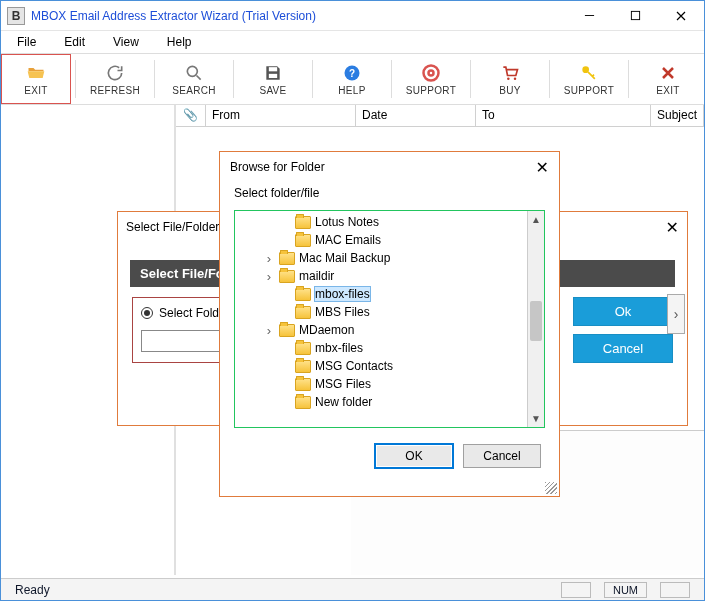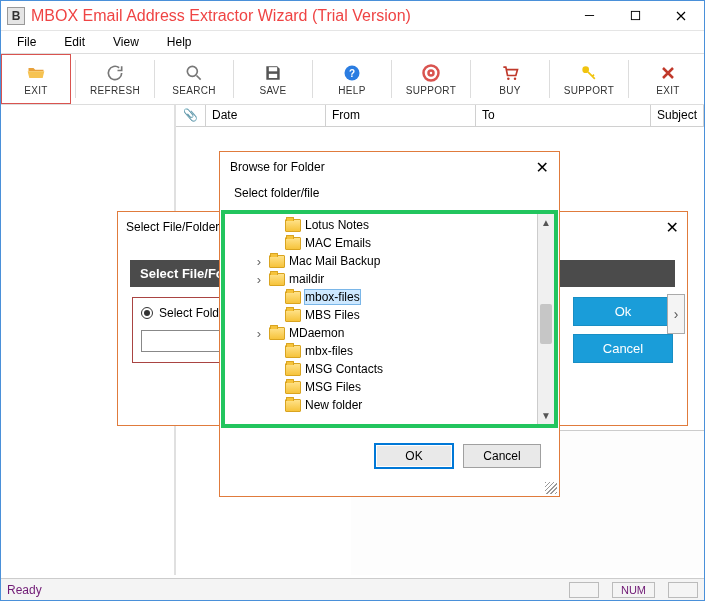--- a/index.html
+++ b/index.html
@@ -1,34 +1,34 @@
 <!DOCTYPE html>
 <html><head>
 <meta charset="utf-8">
 <style>
 *{box-sizing:border-box;margin:0;padding:0;font-family:"Segoe UI",Tahoma,sans-serif;font-size:12px}
 body{background:#fff;width:705px;height:601px;position:relative;overflow:hidden;border:1px solid #4a90d9}
 .titlebar{height:30px;background:#fff;border-bottom:1px solid #e5e5e5;display:flex;align-items:center;padding:0 0 0 6px}
 .app-icon{width:18px;height:18px;background:#e5e5e5;color:#333;display:flex;align-items:center;justify-content:center;font-weight:bold;font-size:12px;border:1px solid #999;margin-right:6px}
-.titlebar-title{flex:1;font-size:16px;color:#ef4444}
+.titlebar-title{flex:1;font-size:12px;color:#1d4ed8}
 .winbtn{width:46px;height:30px;display:flex;align-items:center;justify-content:center;color:#333;cursor:pointer}
 .menubar{height:22px;display:flex;align-items:center;padding:0 6px;gap:8px}
 .menubar span{padding:2px 10px;color:#000;cursor:default}
 .toolbar{height:52px;border-top:1px solid #ddd;border-bottom:1px solid #ddd;display:flex;align-items:stretch}
 .tbtn{width:70px;display:flex;flex-direction:column;align-items:center;justify-content:center;gap:2px;border:1px solid transparent;cursor:pointer}
 .tbtn.active{border:1px solid #d9534f;background:#fff}
 .tbtn svg{width:20px;height:20px}
 .tbtn .lbl{font-size:10px;color:#333;letter-spacing:.3px}
 .tsep{width:1px;background:#ddd;margin:6px 4px}
 .content{position:relative;height:470px}
 .right-panel{position:absolute;left:175px;top:0;right:0;height:100%;background:#fff}
 .col-headers{display:flex;height:22px;border-bottom:1px solid #d0d0d0;background:#fff}
 .col-headers div{border-right:1px solid #d0d0d0;padding:3px 6px;color:#000;font-size:12px}
 .attach-col{width:30px;text-align:center}
-.statusbar{position:absolute;bottom:0;left:0;right:0;height:22px;border-top:1px solid #ccc;background:#f4f4f4;display:flex;align-items:center;padding:0 6px;color:#701a75}
+.statusbar{position:absolute;bottom:0;left:0;right:0;height:22px;border-top:1px solid #ccc;background:#f4f4f4;display:flex;align-items:center;padding:0 14px;color:#0f172a}
 .statusbar .spacer{flex:1}
 .statusbar .box{border:1px solid #bbb;padding:1px 8px;margin-left:13px;font-size:11px;min-width:30px;text-align:center}
 
 
 .dlg1{position:absolute;left:116px;top:210px;width:571px;height:215px;border:1px solid #e07b3c;background:#fff}
 .dlg1-title{height:30px;display:flex;align-items:center;padding:0 8px;color:#000;font-size:12px}
 .dlg1-title .x{margin-left:auto;font-size:16px;cursor:pointer}
 .dlg1-header{background:#4b4b4b;color:#fff;padding:6px 10px;font-weight:bold;font-size:13px;margin:18px 12px 10px 12px}
 .dlg1-body{display:flex;padding:0 14px}
 .dlg1-left{flex:1;border:1px solid #a94442;padding:8px}
@@ -38,21 +38,21 @@
 .dlg1-left input[type=text]{width:95%;height:22px;border:1px solid #888;padding:0 4px}
 .dlg1-right{width:110px;padding-left:10px;display:flex;flex-direction:column;gap:8px}
 .bluebtn{background:#1a9dd9;color:#fff;border:1px solid #188ec4;padding:6px 0;text-align:center;cursor:pointer;font-size:13px}
 .sep-v{width:1px;background:#ccc;margin:0 8px}
 
 
 .dlg2{position:absolute;left:218px;top:150px;width:341px;height:346px;border:1px solid #e07b3c;background:#fff}
 .dlg2-title{height:30px;display:flex;align-items:center;padding:0 10px;color:#000;font-size:12px}
 .dlg2-title .x{margin-left:auto;font-size:16px;cursor:pointer}
 .dlg2-sub{padding:4px 14px 8px 14px;color:#000}
-.tree-wrap{margin:2px 1px;border:4px solid #22c55e;height:218px;position:relative;overflow:hidden}
+.tree-wrap{margin:2px 14px;border:1px solid #22c55e;height:218px;position:relative;overflow:hidden}
 .tree{position:absolute;inset:0;right:17px;overflow:hidden;padding:2px 0}
 .tree-row{display:flex;align-items:center;height:18px;padding-left:44px;gap:4px;cursor:default}
 .tree-row.arrow{padding-left:28px}
 .tree-row .chev{width:12px;color:#666;text-align:center}
 .tree-row.arrow .chev::before{content:"›";font-size:13px}
 .tree-row .chev-empty{width:12px}
 .folder{width:16px;height:13px;background:linear-gradient(#ffe28a,#f6c33b);border:1px solid #d9a420;border-radius:1px;position:relative}
 .folder::before{content:"";position:absolute;top:-3px;left:0;width:6px;height:3px;background:#f6c33b;border:1px solid #d9a420;border-bottom:none;border-radius:1px 1px 0 0}
 .tree-row span.name{font-size:12px;color:#000}
 .tree-row.selected span.name{background:#cde8ff;outline:1px solid #7ab6e8;padding:0 0}
@@ -171,22 +171,22 @@
       </svg>
     <span class="lbl">EXIT</span>
   </div>
 </div>
 
 <div class="content">
   <div class="left-splitter"></div>
   <div class="right-panel">
     <div class="col-headers">
       <div class="attach-col"><span class="paperclip">📎</span></div>
+      <div style="width:150px">From</div>
       <div style="width:120px">Date</div>
-      <div style="width:150px">From</div>
       <div style="width:175px">To</div>
       <div style="flex:1">Subject</div>
     </div>
     <div class="body-bottom"></div>
   </div>
 </div>
 
 <div class="dlg1">
   <div class="dlg1-title">
     <span>Select File/Folder</span>

